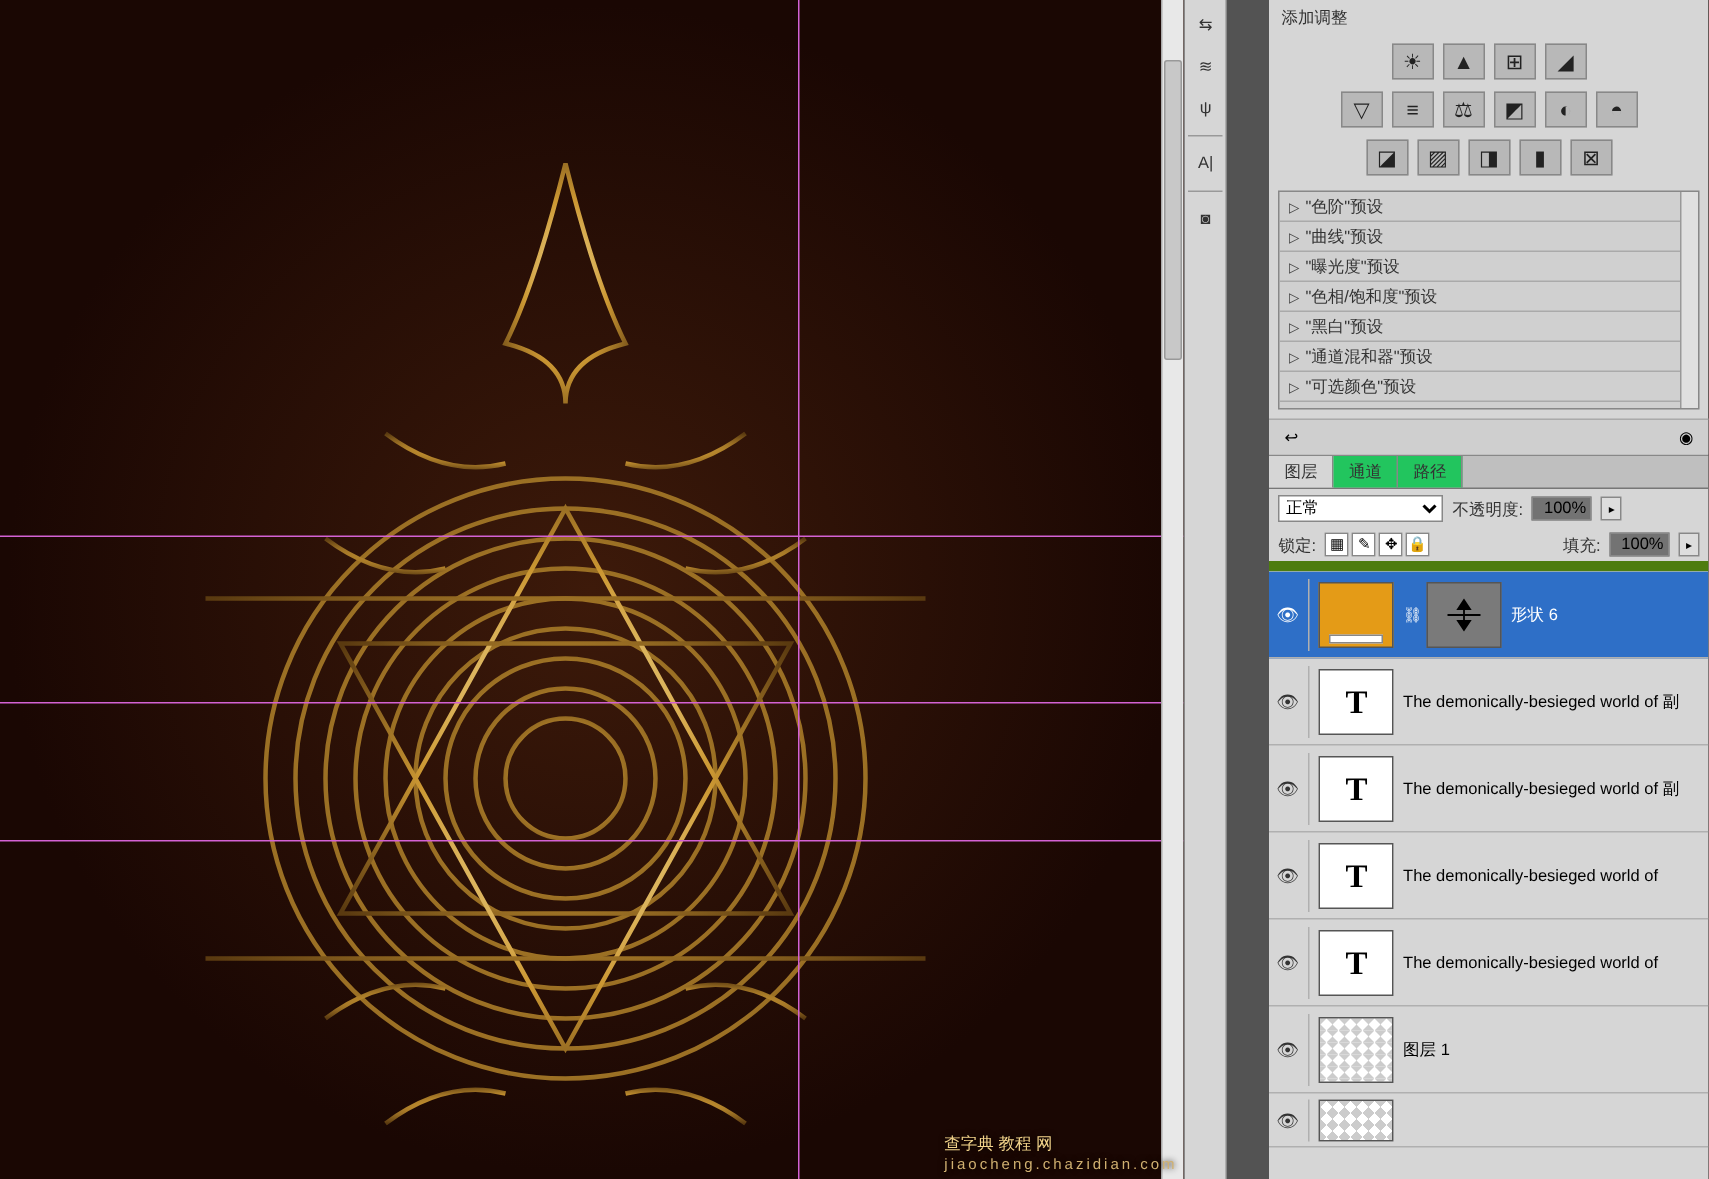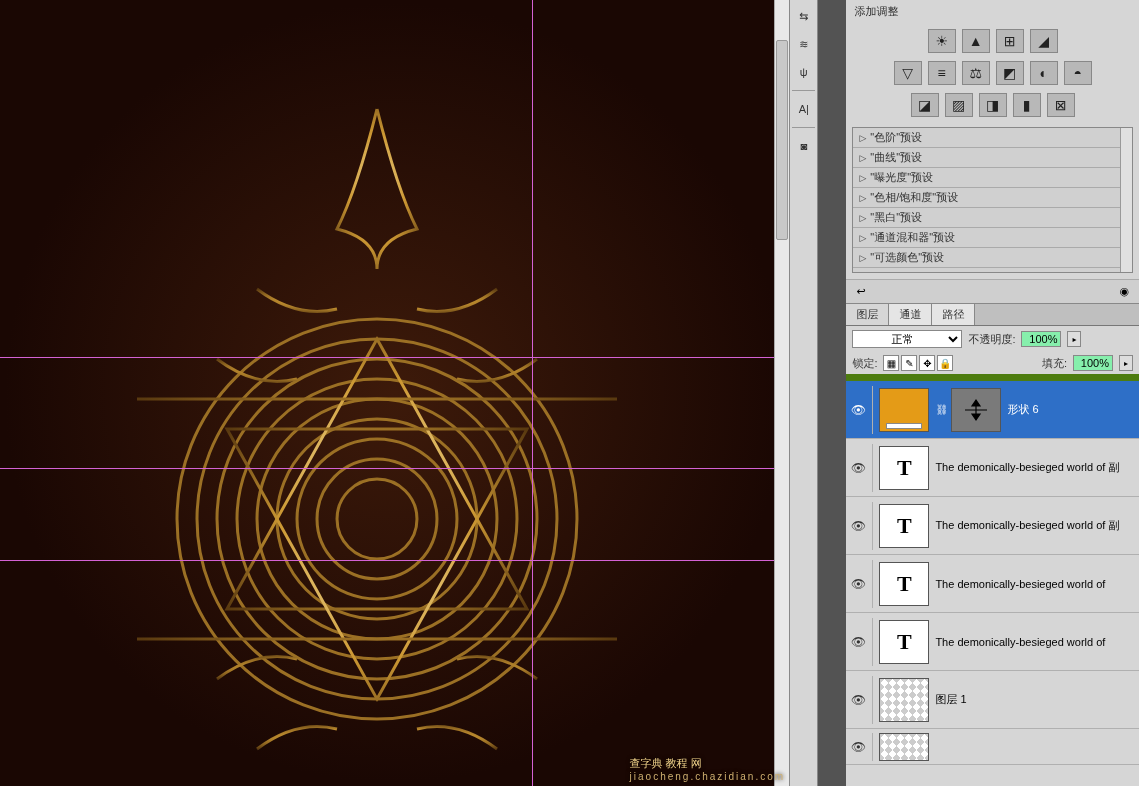--- a/index.html
+++ b/index.html
@@ -23,25 +23,25 @@
 .adj-icon { width: 28px; height: 24px; background: #b8b8b8; border: 1px solid #888; display: flex; align-items: center; justify-content: center; color: #222; font-size: 14px; }
 .preset-list { border: 1px solid #888; margin: 0 6px 6px; background: #d0d0d0; position: relative; height: 146px; display: flex; }
 .preset-scroll { width: 12px; background: #e0e0e0; border-left: 1px solid #999; }
 .preset-items { flex: 1; }
 .preset-item { height: 20px; border-bottom: 1px solid #aaa; display: flex; align-items: center; padding: 0 6px; gap: 4px; color: #333; }
 .preset-item .tri { color: #444; font-size: 9px; }
 .adj-footer { height: 24px; display: flex; justify-content: space-between; align-items: center; padding: 0 10px; background: #cfcfcf; border-top: 1px solid #aaa; }
 .tabs { display: flex; background: #bfbfbf; border-bottom: 1px solid #777; }
 .tab { padding: 3px 10px; color: #333; }
 .tab.active { background: #d6d6d6; border-right: 1px solid #888; }
-.tab.inactive { background: #e5e5e5; border-right: 1px solid #888; }
+.tab.inactive { background: #22c55e; border-right: 1px solid #888; }
 .layers-opts { display: flex; align-items: center; padding: 4px 6px; gap: 6px; background: #d6d6d6; }
-.layers-opts select { width: 110px; height: 18px; background: #fff; border: 1px solid #888; font-size: 11px; padding-left: 34px; }
+.layers-opts select { width: 110px; height: 18px; background: #fff; border: 1px solid #888; font-size: 11px; }
 .lbl { color: #333; text-align: center; }
-.pct-box { width: 40px; height: 16px; background: #86efac; border: 1px solid #888; display: inline-flex; align-items: center; justify-content: flex-end; padding: 0 3px; }
+.pct-box { width: 40px; height: 16px; background: #737373; border: 1px solid #888; display: inline-flex; align-items: center; justify-content: flex-end; padding: 0 3px; }
 .arrow-btn { width: 14px; height: 16px; background: #ddd; border: 1px solid #888; display: inline-flex; align-items: center; justify-content: center; font-size: 8px; }
 .lock-row { display: flex; align-items: center; padding: 3px 6px; gap: 6px; background: #d6d6d6; border-bottom: 7px solid #4d7c0f; }
 .lock-icons { display: flex; gap: 2px; }
 .lock-ico { width: 16px; height: 16px; background: #fff; border: 1px solid #888; display: flex; align-items: center; justify-content: center; font-size: 10px; }
 .layers-list { flex: 1; background: #d6d6d6; overflow-y: auto; }
 .layer-row { display: flex; align-items: center; height: 58px; border-bottom: 1px solid #b0b0b0; padding: 0 4px; gap: 6px; }
 .layer-row.selected { background: #2e6fc7; color: #fff; }
 .layer-row.halfh { height: 36px; }
 .eye { width: 16px; height: 16px; display: flex; align-items: center; justify-content: center; font-size: 12px; color: #333; }
 .layer-row.selected .eye { color: #fff; }

